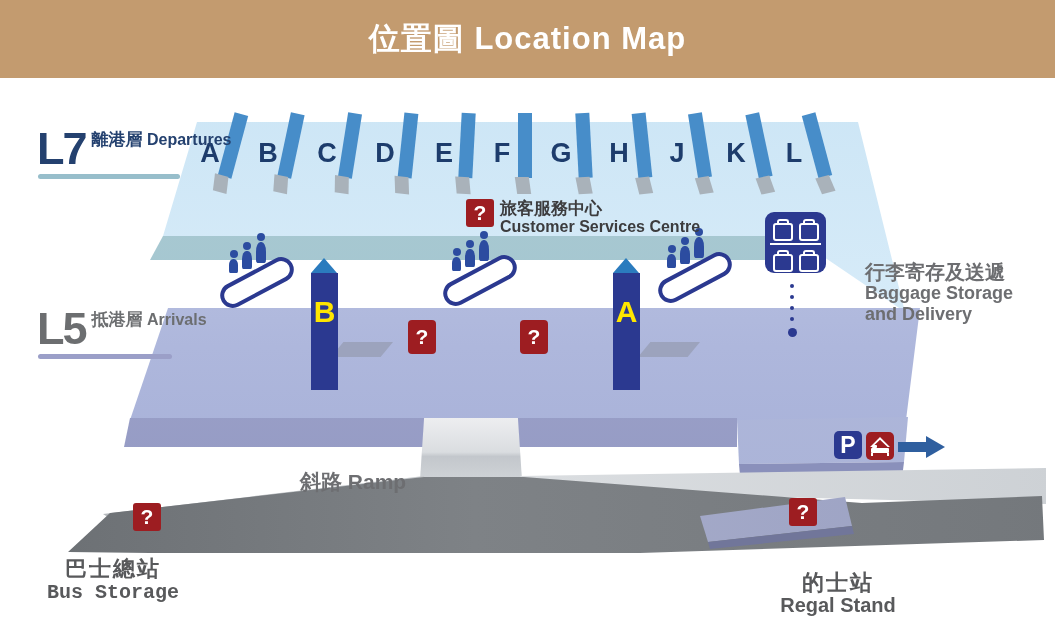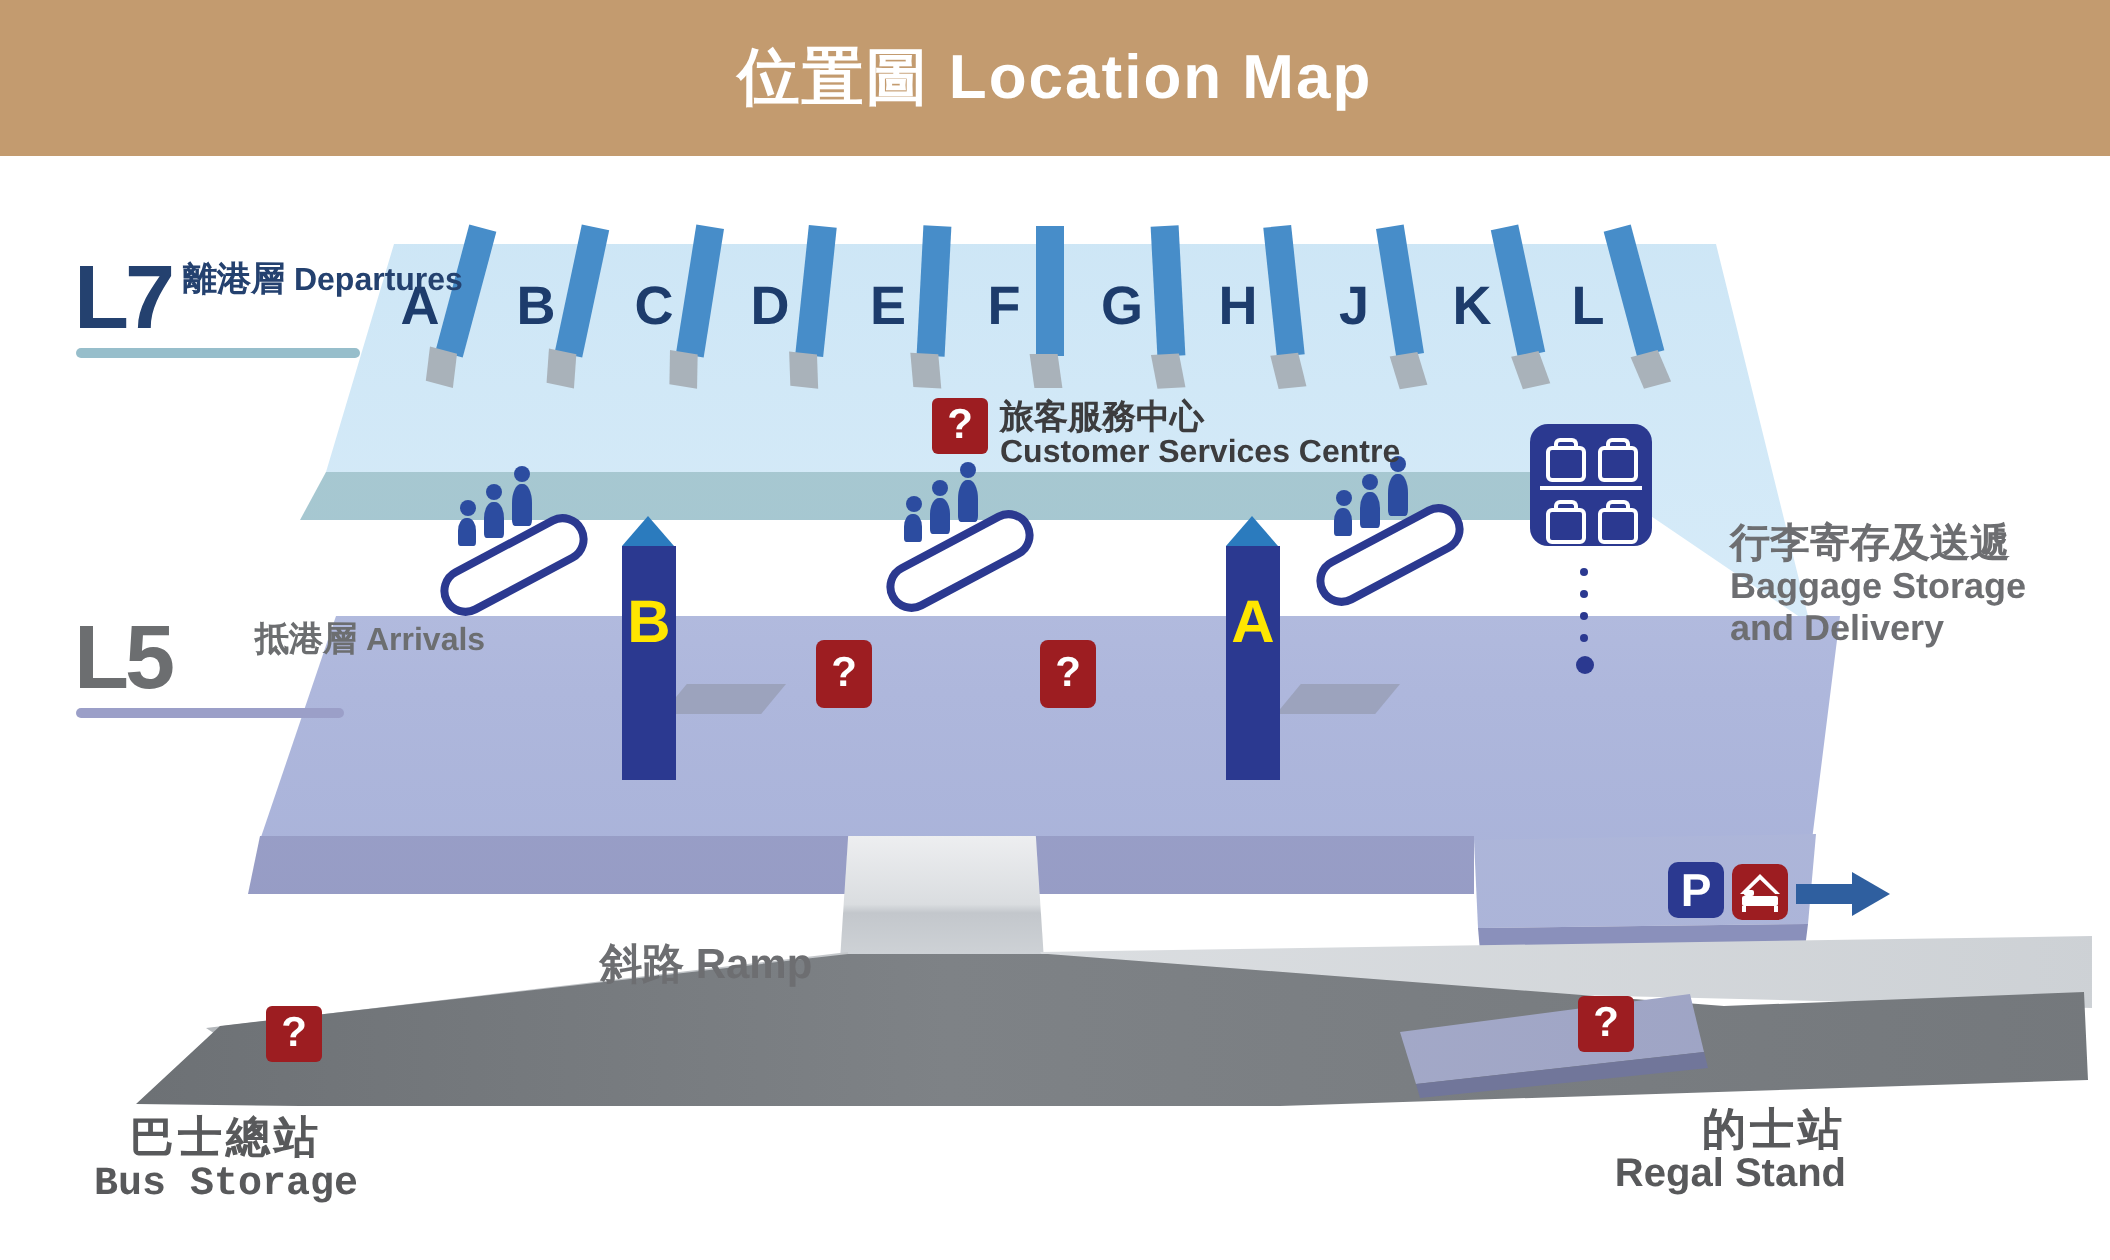--- a/index.html
+++ b/index.html
@@ -50,21 +50,21 @@
               background:#A9B2BA;transform:skewX(8deg);}
   .aisle-letter{position:absolute;top:138px;width:34px;text-align:center;
                 font-size:27px;font-weight:bold;color:#1D3C6C;}
 
   
   .lvl{position:absolute;display:flex;align-items:flex-start;}
   .lvl .code{font-size:45px;font-weight:bold;line-height:42px;letter-spacing:-2px;}
   .lvl .sub{margin-left:6px;font-weight:bold;line-height:19px;font-size:16px;padding-top:2px;}
   .lvl .sub .zh{font-size:17px;}
   .l7-label{color:#24416F;}
-  .l5-label{color:#6C6E70;gap:36px;}
+  .l5-label{color:#6C6E70;}
   .rule{position:absolute;height:5px;border-radius:3px;}
 
   
   .qbadge{position:absolute;width:28px;height:28px;background:#9D1D21;border-radius:3px;
           color:#fff;font-weight:bold;font-size:21px;display:flex;align-items:center;justify-content:center;}
   .qbadge.tall{height:34px;border-radius:4px;}
 
   
   .escalator{position:absolute;width:95px;height:80px;}
   .capsule{position:absolute;left:0;top:32px;width:72px;height:17px;background:#fff;
@@ -121,21 +121,21 @@
   .lbl .line{display:block;}
   .cs-text{left:500px;top:200px;color:#3C3C3E;font-size:16px;line-height:18px;}
   .cs-text .zh{font-size:17px;}
   .bag-text{left:865px;top:214px;font-size:18px;line-height:21px;margin-top:48px;}
   .bag-text .zh{font-size:20px;}
   .ramp-lbl{left:300px;top:468px;font-size:21px;}
   .hotel-lbl{left:843px;top:466px;color:#58595B;font-size:16px;line-height:21px;}
   .hotel-lbl .zh{font-size:17px;}
   .bus-lbl{left:28px;top:560px;width:170px;text-align:center;color:#58595B;font-size:20px;line-height:22px;font-family:Liberation Mono, monospace;}
   .bus-lbl .zh{font-size:22px;letter-spacing:2px;}
-  .taxi-lbl{left:753px;top:554px;width:170px;text-align:right;color:#58595B;font-size:20px;line-height:22px;}
+  .taxi-lbl{left:753px;top:572px;width:170px;text-align:center;color:#58595B;font-size:20px;line-height:22px;}
   .taxi-lbl .zh{font-size:22px;letter-spacing:2px;}
 </style>
 </head>
 <body>
 
 <div id="stage">
 
   <div class="titlebar">
     <h1>位置圖 Location Map</h1>
   </div>

